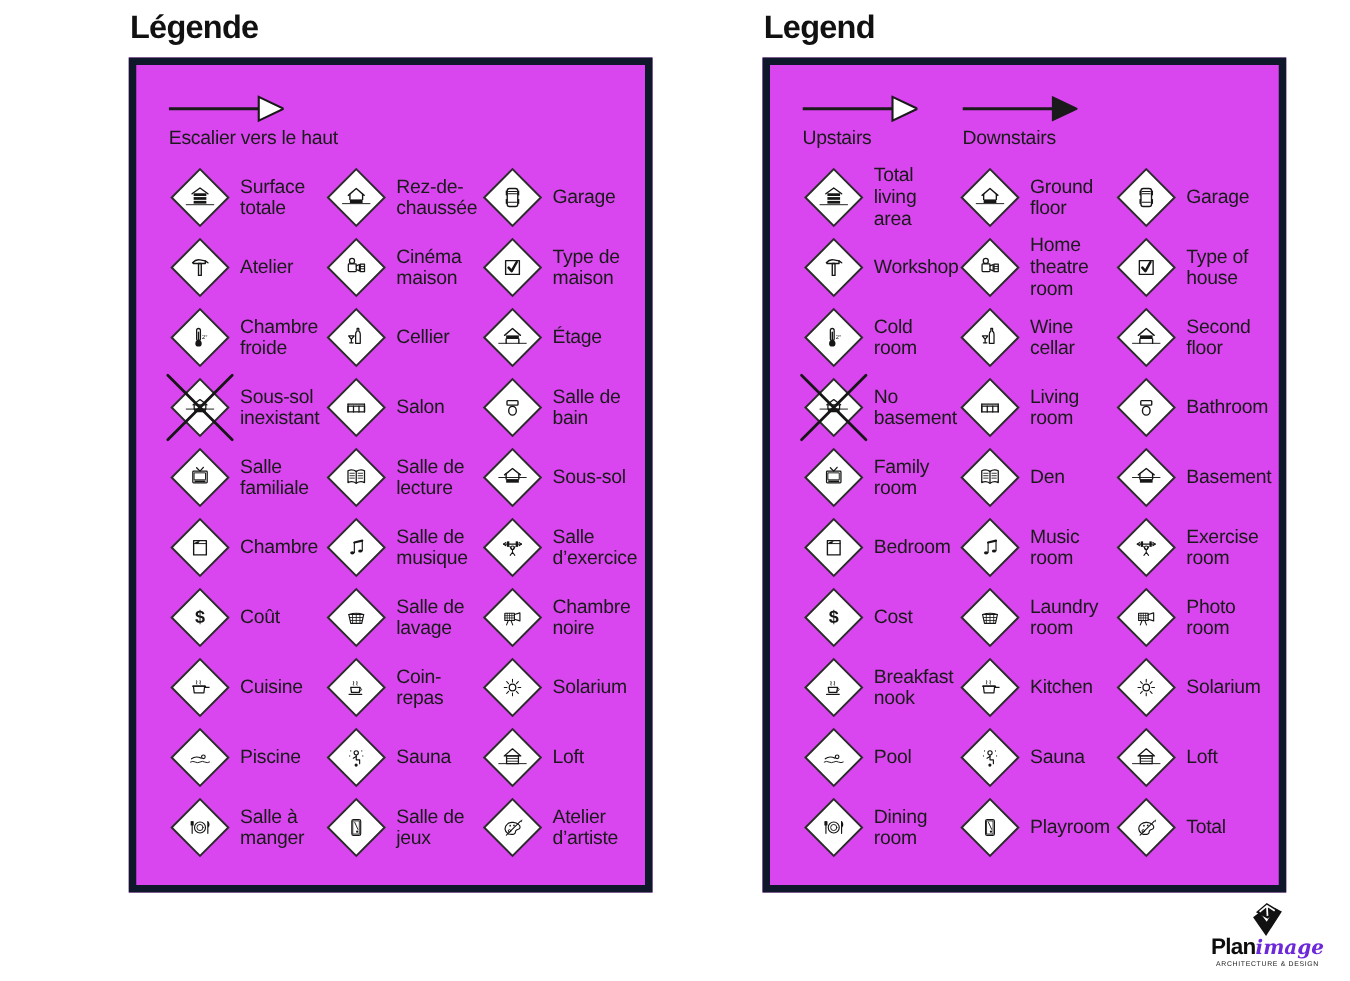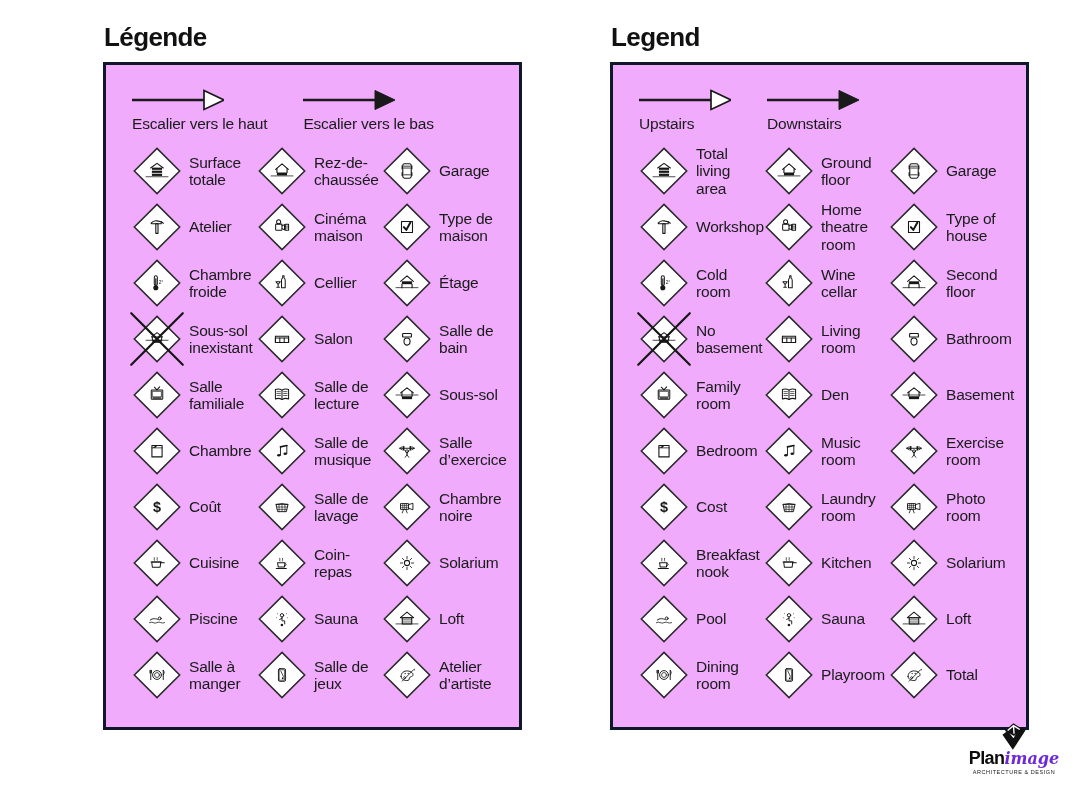--- a/index.html
+++ b/index.html
@@ -3,29 +3,29 @@
 <meta charset="utf-8">
 <style>
   html,body{margin:0;padding:0;}
   body{
     width:1080px;height:785px;position:relative;overflow:hidden;
     background:#ffffff;color:#191919;
     font-family:"Liberation Sans", sans-serif;
     -webkit-font-smoothing:antialiased;
   }
   *{box-sizing:border-box;}
-  .panel-block{position:absolute;top:16px;width:355px;}
+  .panel-block{position:absolute;top:0;width:355px;}
   #panel-fr{left:103px;}
   #panel-en{left:563px;padding-left:47px;}
   .title{
     margin:6px 0 0 1px;height:40px;
     font-size:26px;font-weight:bold;letter-spacing:-0.6px;color:#111;
   }
   .panel{
-    width:419px;height:668px;border:3px solid #0f172a;background:#f0abfc;
+    width:419px;height:668px;border:6px solid #0f172a;background:#d946ef;
     padding:0 12px 0 26px;
   }
   .arrows{display:flex;gap:36px;margin-top:24px;}
   .arrow-item{display:flex;flex-direction:column;}
   .arrow-item svg{display:block;}
   .arrow-label{margin-top:4px;font-size:15.5px;letter-spacing:-0.2px;white-space:pre;color:#1a1a1a;}
   .arrow-line{stroke:#1a1a1a;stroke-width:2.4;}
   .head-outline{fill:#ffffff;stroke:#1a1a1a;stroke-width:1.7;}
   .head-filled{fill:#1a1a1a;stroke:#1a1a1a;stroke-width:1;}
   .grid{
@@ -297,27 +297,20 @@
   <h1 class="title">Légende</h1>
   <div class="panel">
     <div class="arrows">
       <div class="arrow-item">
         <svg width="92" height="22" viewBox="0 0 92 22">
           <line class="arrow-line" x1="0" y1="11" x2="72" y2="11"></line>
           <polygon class="head-outline" points="72,1.5 92,11 72,20.5"></polygon>
         </svg>
         <span class="arrow-label">Escalier vers le haut</span>
       </div>
-      <div class="arrow-item">
-        <svg width="92" height="22" viewBox="0 0 92 22">
-          <line class="arrow-line" x1="0" y1="11" x2="72" y2="11"></line>
-          <polygon class="head-filled" points="72,1.5 92,11 72,20.5"></polygon>
-        </svg>
-        <span class="arrow-label">Escalier vers le bas</span>
-      </div>
     </div>
     <div class="grid">
         <div class="cell">
           <svg viewBox="0 0 64 64" width="50" height="50" class="dicon">
             <path d="M32 3 L61 32 L32 61 L3 32 Z" class="dm"></path>
             <use href="#sym-floors-stack" x="19" y="19" width="26" height="26"></use>
           </svg>
           <div class="lbl">Surface
 totale</div>
         </div>

